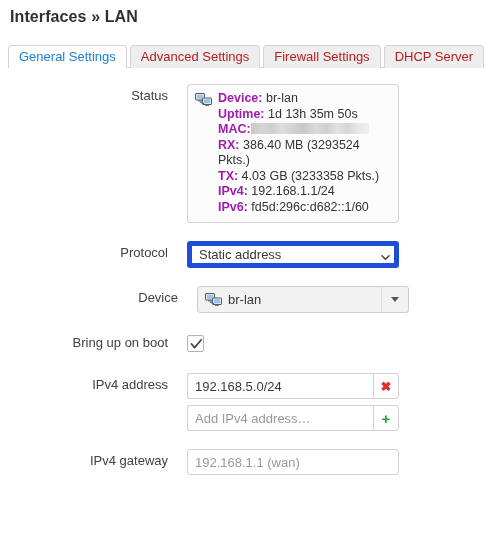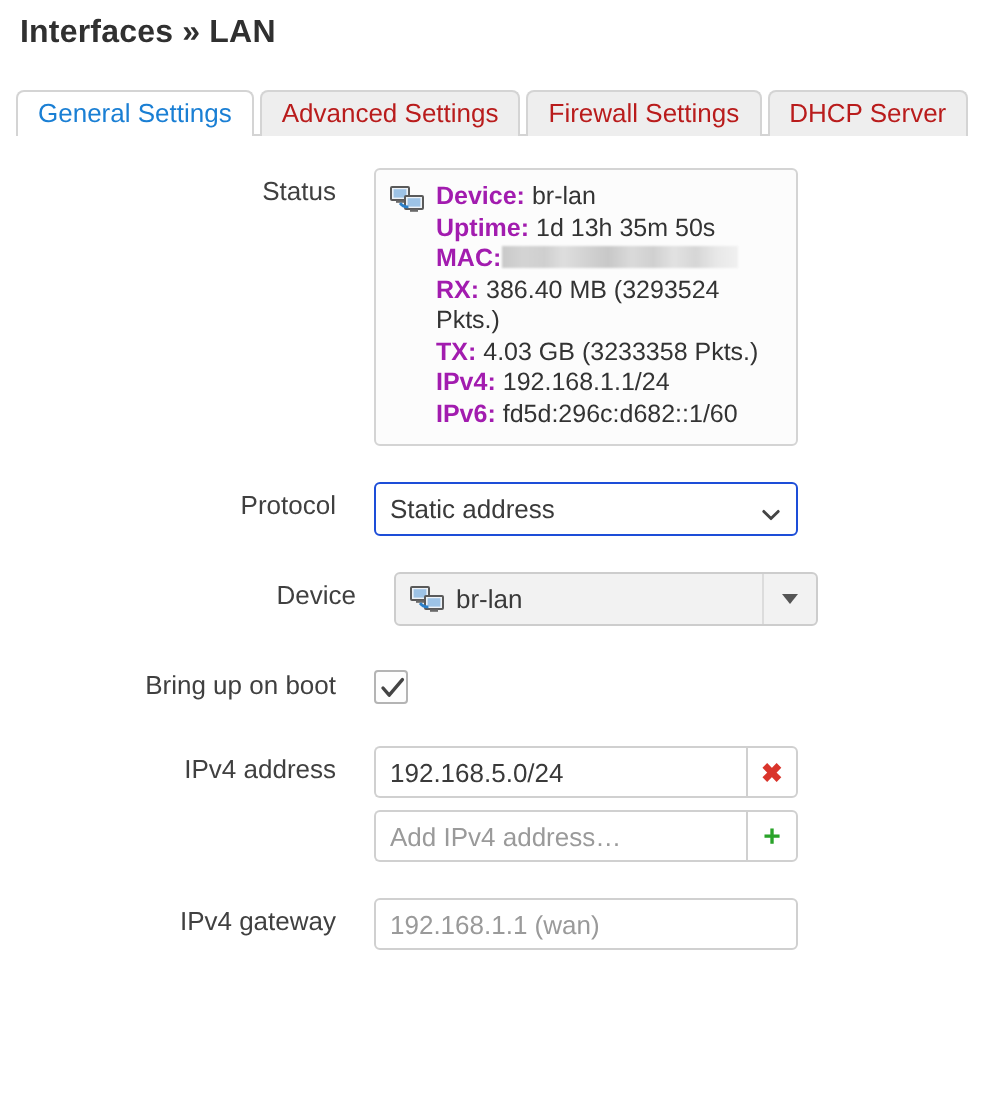--- a/index.html
+++ b/index.html
@@ -167,21 +167,21 @@
   }
   .txt.wide {
     width: 212px;
   }
 
   
   .sel {
     width: 212px;
     height: 27px;
     box-sizing: border-box;
-    border: 1px solid #1d4ed8;
+    border: 5px solid #1d4ed8;
     border-radius: 3px;
     background: #ffffff;
     font-family: "Liberation Sans", sans-serif;
     font-size: 13px;
     color: #3a3a3a;
     padding: 0 24px 0 7px;
     appearance: none;
     -webkit-appearance: none;
     outline: none;
   }

